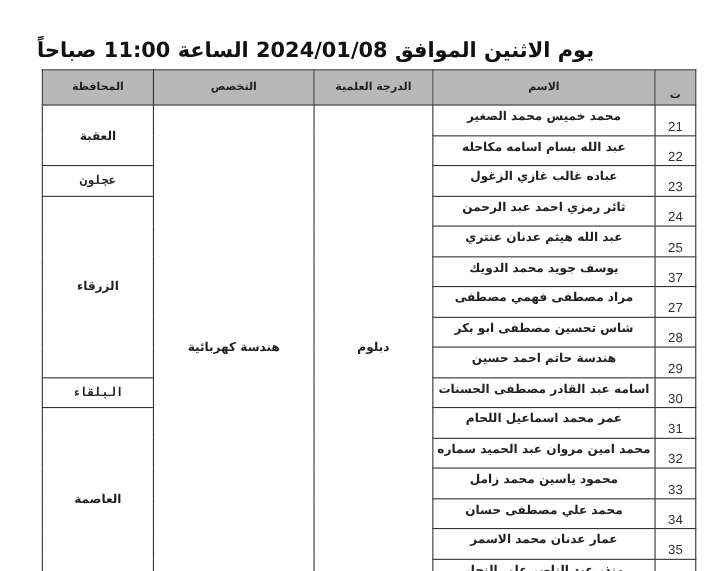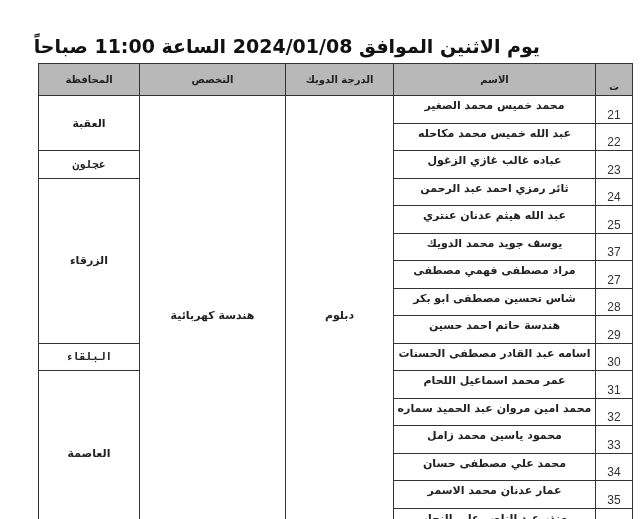--- a/index.html
+++ b/index.html
@@ -96,36 +96,36 @@
     <col class="c-num">
     <col class="c-name">
     <col class="c-degree">
     <col class="c-spec">
     <col class="c-gov">
   </colgroup>
   <thead>
     <tr>
       <th class="num-head">ت</th>
       <th>الاسم</th>
-      <th>الدرجة الدويك</th>
+      <th>الدرجة العلمية</th>
       <th>التخصص</th>
       <th>المحافظة</th>
     </tr>
   </thead>
   <tbody>
     <tr>
       <td class="num">21</td>
       <td class="name">محمد خميس محمد الصغير</td>
       <td rowspan="16">دبلوم</td>
       <td rowspan="16">هندسة كهربائية</td>
       <td rowspan="2">العقبة</td>
     </tr>
     <tr>
       <td class="num">22</td>
-      <td class="name">عبد الله خميس محمد مكاحله</td>
+      <td class="name">عبد الله بسام اسامه مكاحله</td>
     </tr>
     <tr>
       <td class="num">23</td>
       <td class="name">عباده غالب غازي الزغول</td>
       <td class="thin" rowspan="1">عجلون</td>
     </tr>
     <tr>
       <td class="num">24</td>
       <td class="name">ثائر رمزي احمد عبد الرحمن</td>
       <td rowspan="6">الزرقاء</td>

